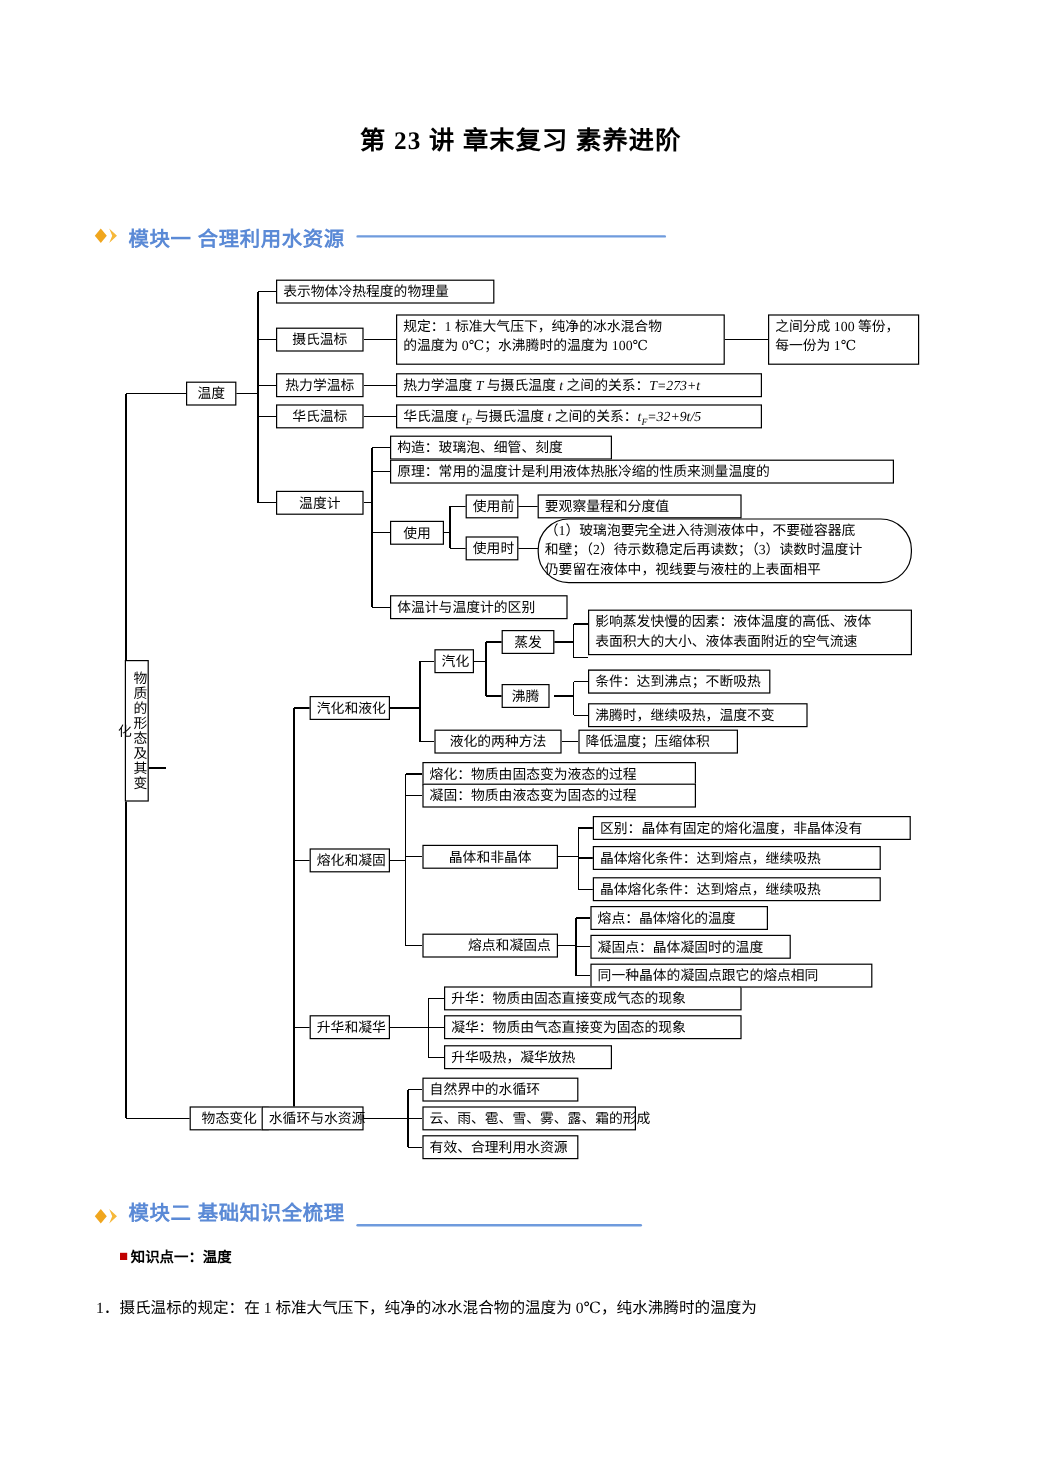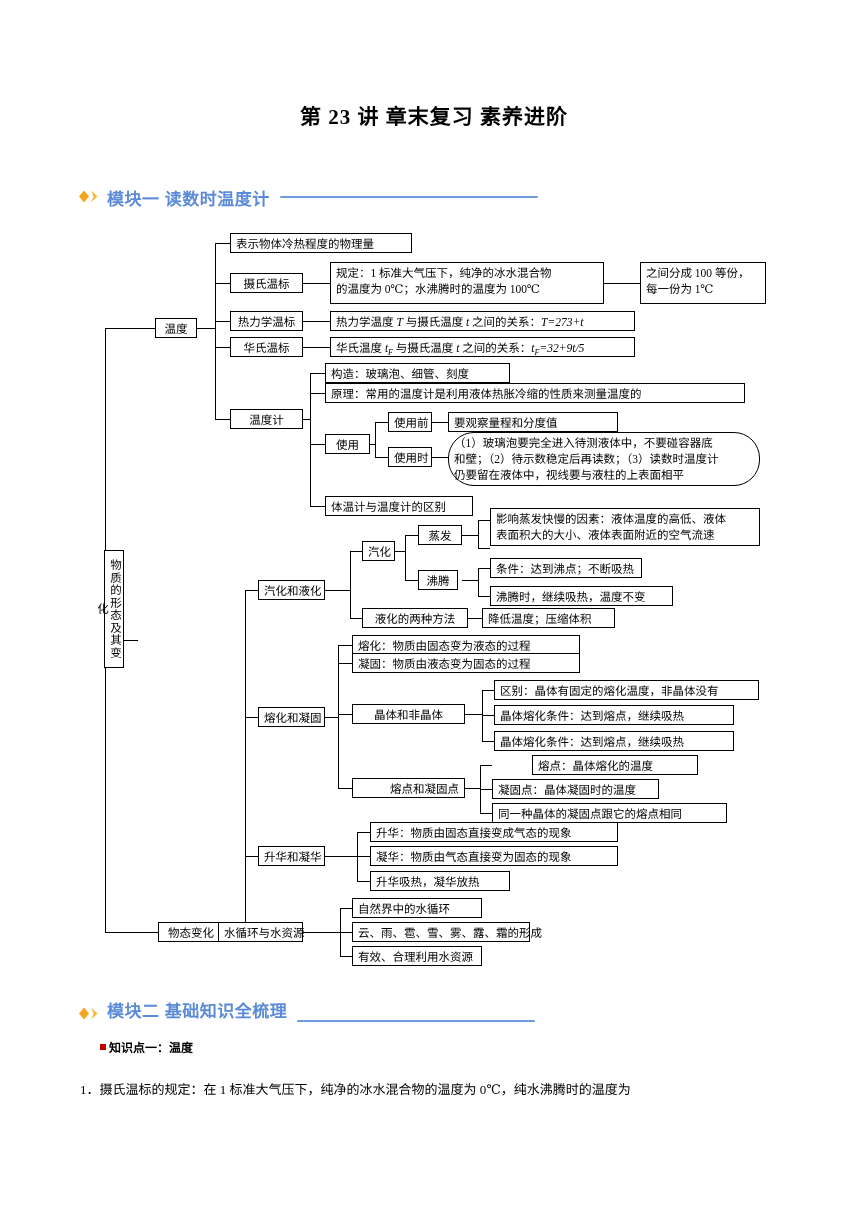--- a/index.html
+++ b/index.html
@@ -93,21 +93,21 @@
 
   <div class="doc-title">第 23 讲  章末复习  素养进阶</div>
 
   <div class="module-head" style="left:78px;top:184px;">
     <span class="mod-diamonds">
       <svg width="24" height="15" viewBox="0 0 24 15">
         <polygon points="6,1.5 11,7.5 6,13.5 1,7.5" fill="#f0a61e"></polygon>
         <polygon points="13,1.5 19.5,7.5 13,13.5 15.5,7.5" fill="#f6b83a"></polygon>
       </svg>
     </span>
-    <span class="mod-text">模块一 读数时温度计</span>
+    <span class="mod-text">模块一 合理利用水资源</span>
     <span class="mod-rule" style="width:258px;"></span>
   </div>
 
   <div class="mindmap">
 
     <svg width="868" height="1000">
       <g stroke="#000" stroke-width="1" fill="none" shape-rendering="crispEdges">
 
         <path d="M105 640 L105 328 M105 640 L105 932 M105 328 L118 328 M105 932 L118 932"></path>
 
@@ -296,21 +296,21 @@
     <div class="node" style="left:352px;top:704px;width:113px;height:20px;text-align:center;">晶体和非晶体</div>
 
     <div class="node" style="left:494px;top:680px;width:265px;height:20px;">区别：晶体有固定的熔化温度，非晶体没有</div>
 
     <div class="node" style="left:494px;top:705px;width:240px;height:20px;">晶体熔化条件：达到熔点，继续吸热</div>
 
     <div class="node" style="left:494px;top:731px;width:240px;height:20px;">晶体熔化条件：达到熔点，继续吸热</div>
 
     <div class="node" style="left:352px;top:778px;width:113px;height:20px;text-align:right;padding-left:34px;">熔点和凝固点</div>
 
-    <div class="node" style="left:492px;top:755px;width:166px;height:20px;margin-left:40px;">熔点：晶体熔化的温度</div>
+    <div class="node" style="left:492px;top:755px;width:148px;height:20px;">熔点：晶体熔化的温度</div>
 
     <div class="node" style="left:492px;top:779px;width:167px;height:20px;">凝固点：晶体凝固时的温度</div>
 
     <div class="node" style="left:492px;top:803px;width:235px;height:20px;">同一种晶体的凝固点跟它的熔点相同</div>
 
     <div class="node" style="left:258px;top:846px;width:67px;height:20px;text-align:center;">升华和凝华</div>
 
     <div class="node" style="left:370px;top:822px;width:248px;height:20px;">升华：物质由固态直接变成气态的现象</div>
 
     <div class="node" style="left:370px;top:846px;width:248px;height:20px;">凝华：物质由气态直接变为固态的现象</div>

